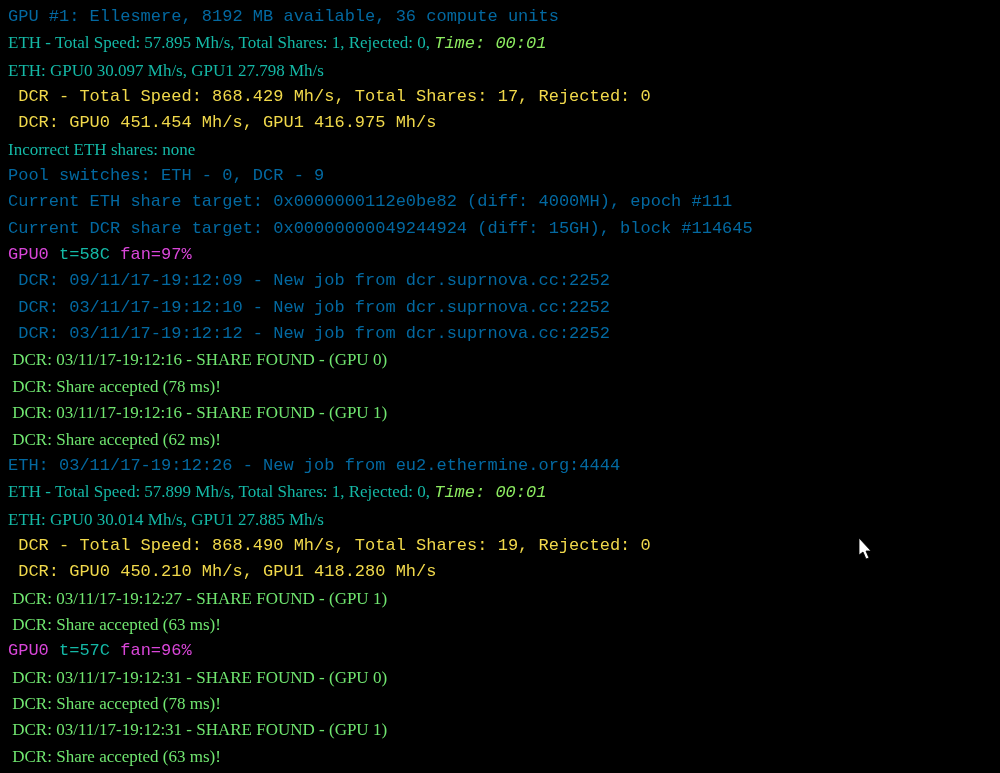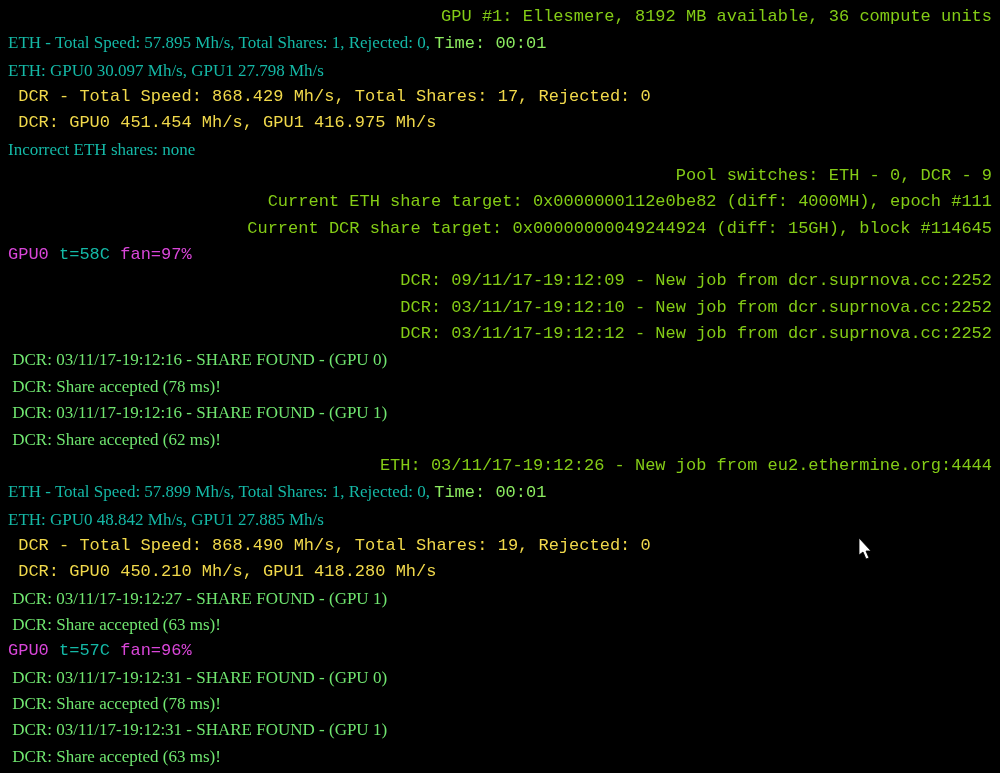--- a/index.html
+++ b/index.html
@@ -9,27 +9,27 @@
       font-size: 17px;
       line-height: 1.55;
       padding: 4px 8px;
       color: #fff;
       overflow: hidden;
       width: 1000px;
       height: 773px;
       position: relative;
     }
     .line { white-space: pre; }
-    .white { color: #84cc16; text-align: right; }
+    .white { color: #0369a1; }
     .cyan { color: #14b8a6; font-family: Liberation Serif, serif; }
     .yellow { color: #f1d94b; }
     .magenta { color: #d946d9; }
     .orange { color: #14b8a6; }
     .green { color: #70e670; font-family: Liberation Serif, serif; }
-    .greenish { color: #8ceb60; }
+    .greenish { color: #8ceb60; font-style: italic; }
     .cursor {
       position: absolute;
       top: 538px;
       left: 858px;
       font-size: 20px;
       color: #fff;
       pointer-events: none;
     }
     .cursor svg { width: 18px; height: 24px; }
   </style>
@@ -50,21 +50,21 @@
   <div class="line"></div>
   <div class="line white"> DCR: 09/11/17-19:12:09 - New job from dcr.suprnova.cc:2252</div>
   <div class="line white"> DCR: 03/11/17-19:12:10 - New job from dcr.suprnova.cc:2252</div>
   <div class="line white"> DCR: 03/11/17-19:12:12 - New job from dcr.suprnova.cc:2252</div>
   <div class="line green"> DCR: 03/11/17-19:12:16 - SHARE FOUND - (GPU 0)</div>
   <div class="line green"> DCR: Share accepted (78 ms)!</div>
   <div class="line green"> DCR: 03/11/17-19:12:16 - SHARE FOUND - (GPU 1)</div>
   <div class="line green"> DCR: Share accepted (62 ms)!</div>
   <div class="line white">ETH: 03/11/17-19:12:26 - New job from eu2.ethermine.org:4444</div>
   <div class="line"><span class="cyan">ETH - Total Speed: 57.899 Mh/s, Total Shares: 1, Rejected: 0, </span><span class="greenish">Time: 00:01</span></div>
-  <div class="line cyan">ETH: GPU0 48.842 Mh/s, GPU1 27.885 Mh/s</div>
+  <div class="line cyan">ETH: GPU0 30.014 Mh/s, GPU1 27.885 Mh/s</div>
   <div class="line yellow"> DCR - Total Speed: 868.490 Mh/s, Total Shares: 19, Rejected: 0</div>
   <div class="line yellow"> DCR: GPU0 450.210 Mh/s, GPU1 418.280 Mh/s</div>
   <div class="line green"> DCR: 03/11/17-19:12:27 - SHARE FOUND - (GPU 1)</div>
   <div class="line green"> DCR: Share accepted (63 ms)!</div>
   <div class="line"><span class="magenta">GPU0 </span><span class="orange">t=57C </span><span class="magenta">fan=96%</span></div>
   <div class="line green"> DCR: 03/11/17-19:12:31 - SHARE FOUND - (GPU 0)</div>
   <div class="line green"> DCR: Share accepted (78 ms)!</div>
   <div class="line green"> DCR: 03/11/17-19:12:31 - SHARE FOUND - (GPU 1)</div>
   <div class="line green"> DCR: Share accepted (63 ms)!</div>
 </div>

